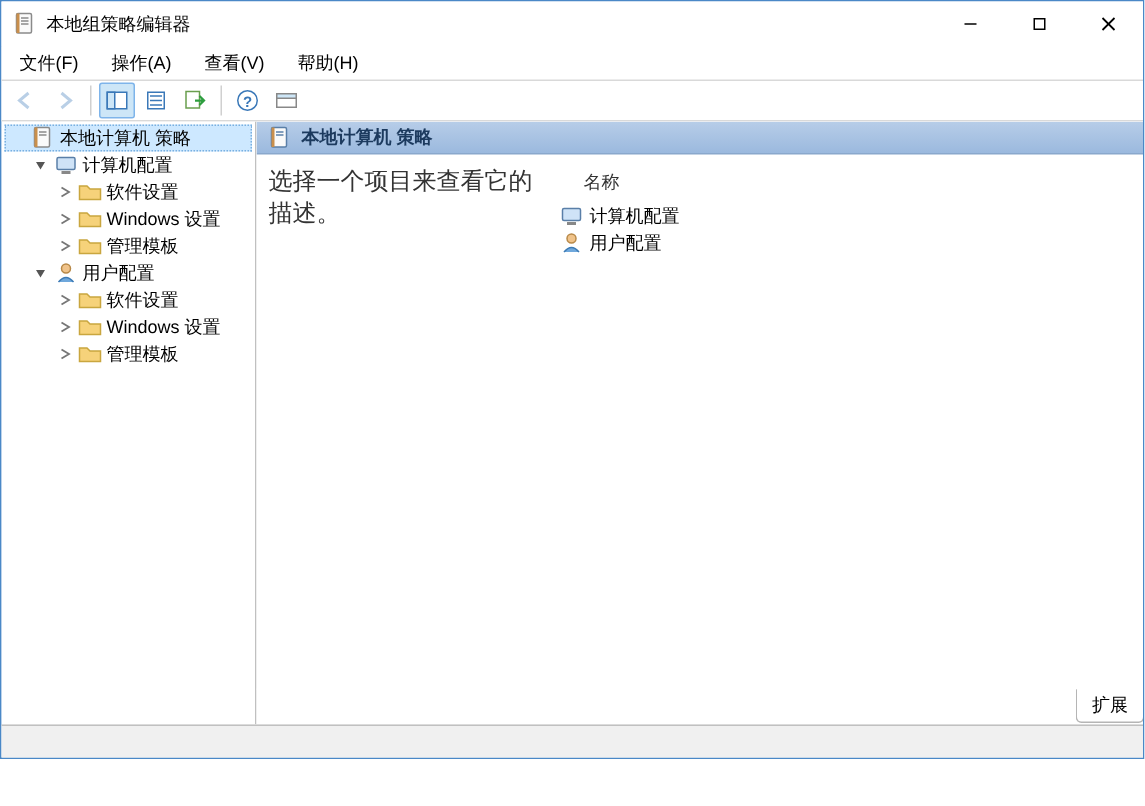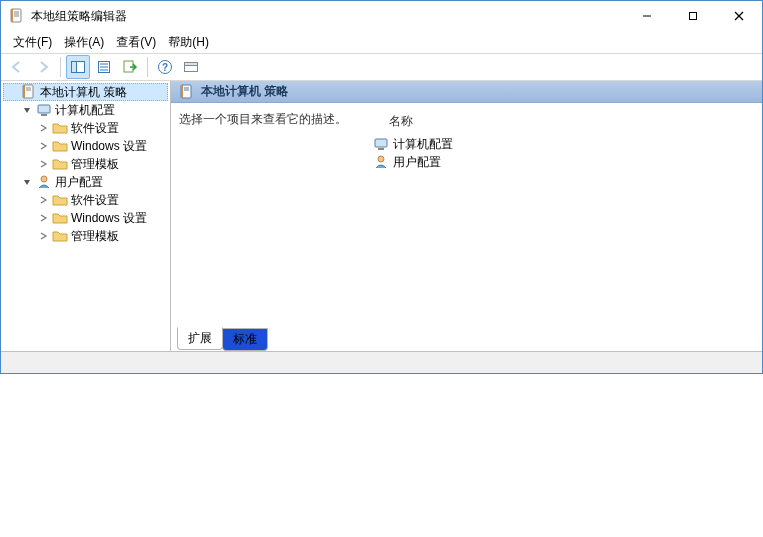--- a/index.html
+++ b/index.html
@@ -6,21 +6,21 @@
   body {
     margin: 0;
     font-family: "Microsoft YaHei", "Segoe UI", Tahoma, sans-serif;
     font-size: 12px;
     background: #fff;
     color: #000;
     user-select: none;
   }
   .window {
     width: 763px;
-    height: 374px;
+    height: 506px;
     border: 1px solid #4a88c7;
     background: #fff;
     display: flex;
     flex-direction: column;
     position: relative;
   }
   
   .titlebar {
     height: 30px;
     display: flex;
@@ -36,20 +36,21 @@
     width: 46px; height: 30px;
     display: flex; align-items: center; justify-content: center;
     font-size: 12px; color: #000;
   }
   
   .menubar {
     height: 22px;
     display: flex;
     align-items: center;
     padding: 0 6px;
+    gap: 10px;
     font-size: 12px;
     background: #fff;
   }
   .menubar .menu-item { padding: 2px 6px; }
   
   .toolbar {
     height: 28px;
     display: flex;
     align-items: center;
     padding: 0 4px;
@@ -124,21 +125,21 @@
     font-weight: bold;
   }
   .content-area {
     flex: 1;
     display: flex;
     overflow: hidden;
     padding: 8px 8px 0 8px;
   }
   .desc-pane {
     width: 190px;
-    font-size: 12px;
+    font-size: 16px;
     color: #333;
   }
   .list-pane {
     flex: 1;
     position: relative;
   }
   .col-header {
     height: 20px;
     display: flex;
     align-items: center;
@@ -157,20 +158,21 @@
   }
   
   .tabs-row {
     height: 24px;
     display: flex;
     align-items: flex-end;
     padding-left: 6px;
     border-top: 1px solid #fff;
     margin-top: -1px;
     position: relative;
+    flex-direction: column;
   }
   .tab {
     padding: 2px 10px;
     border: 1px solid #b5b5b5;
     border-top: 1px solid #b5b5b5;
     border-radius: 0 0 4px 4px;
     background: #1d4ed8;
     font-size: 12px;
     margin-right: -1px;
     position: relative;

